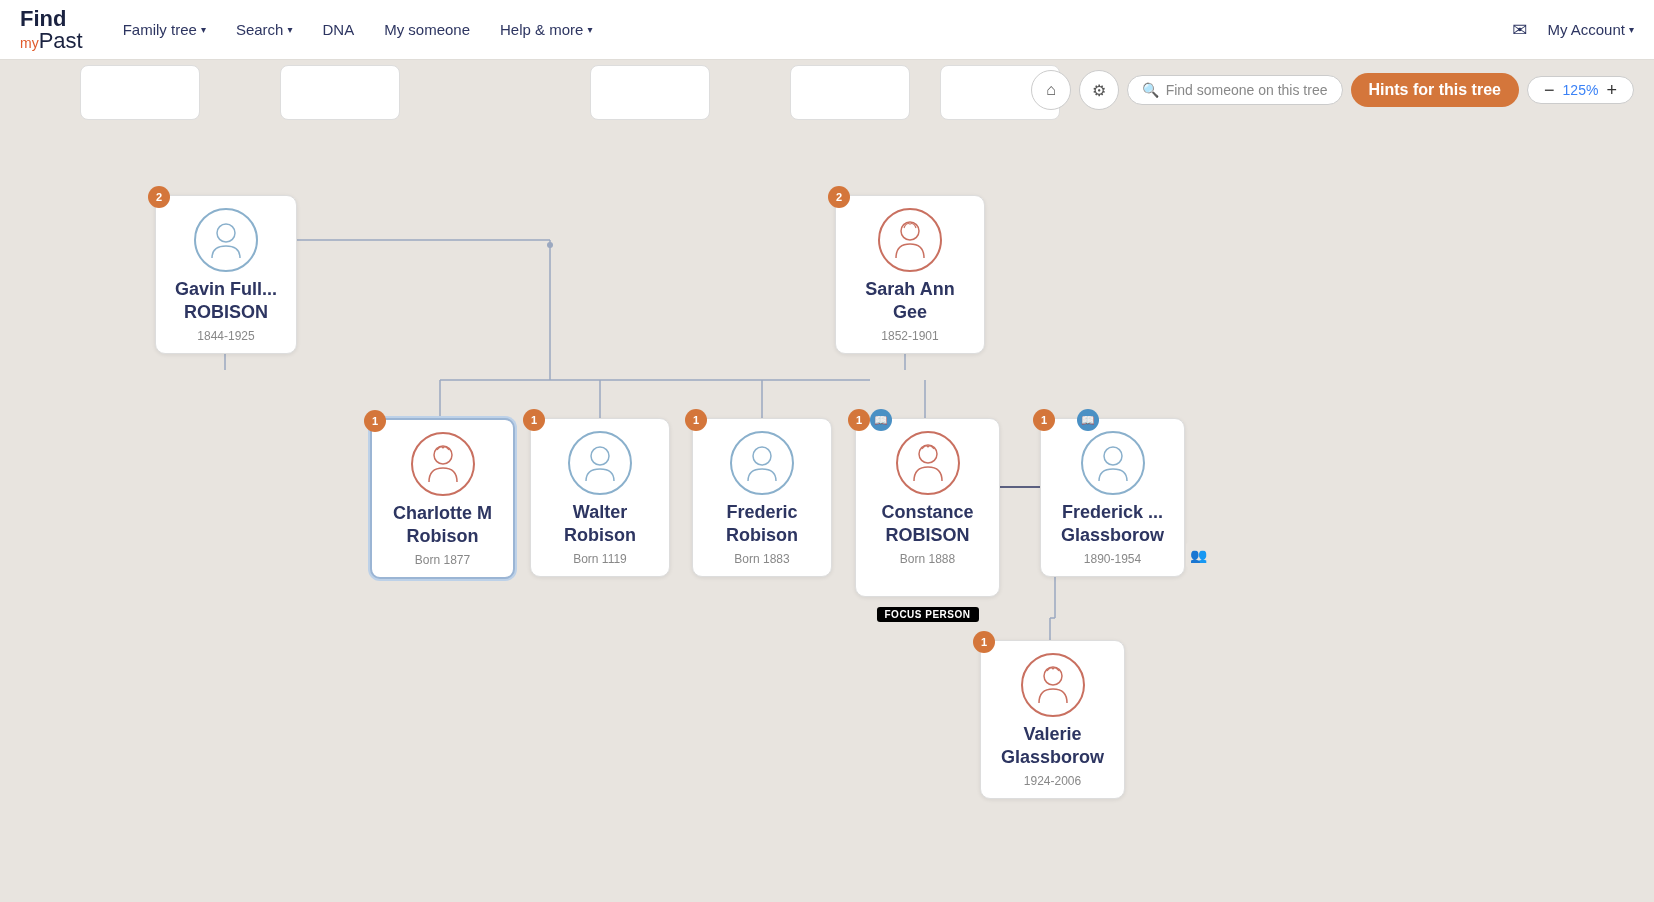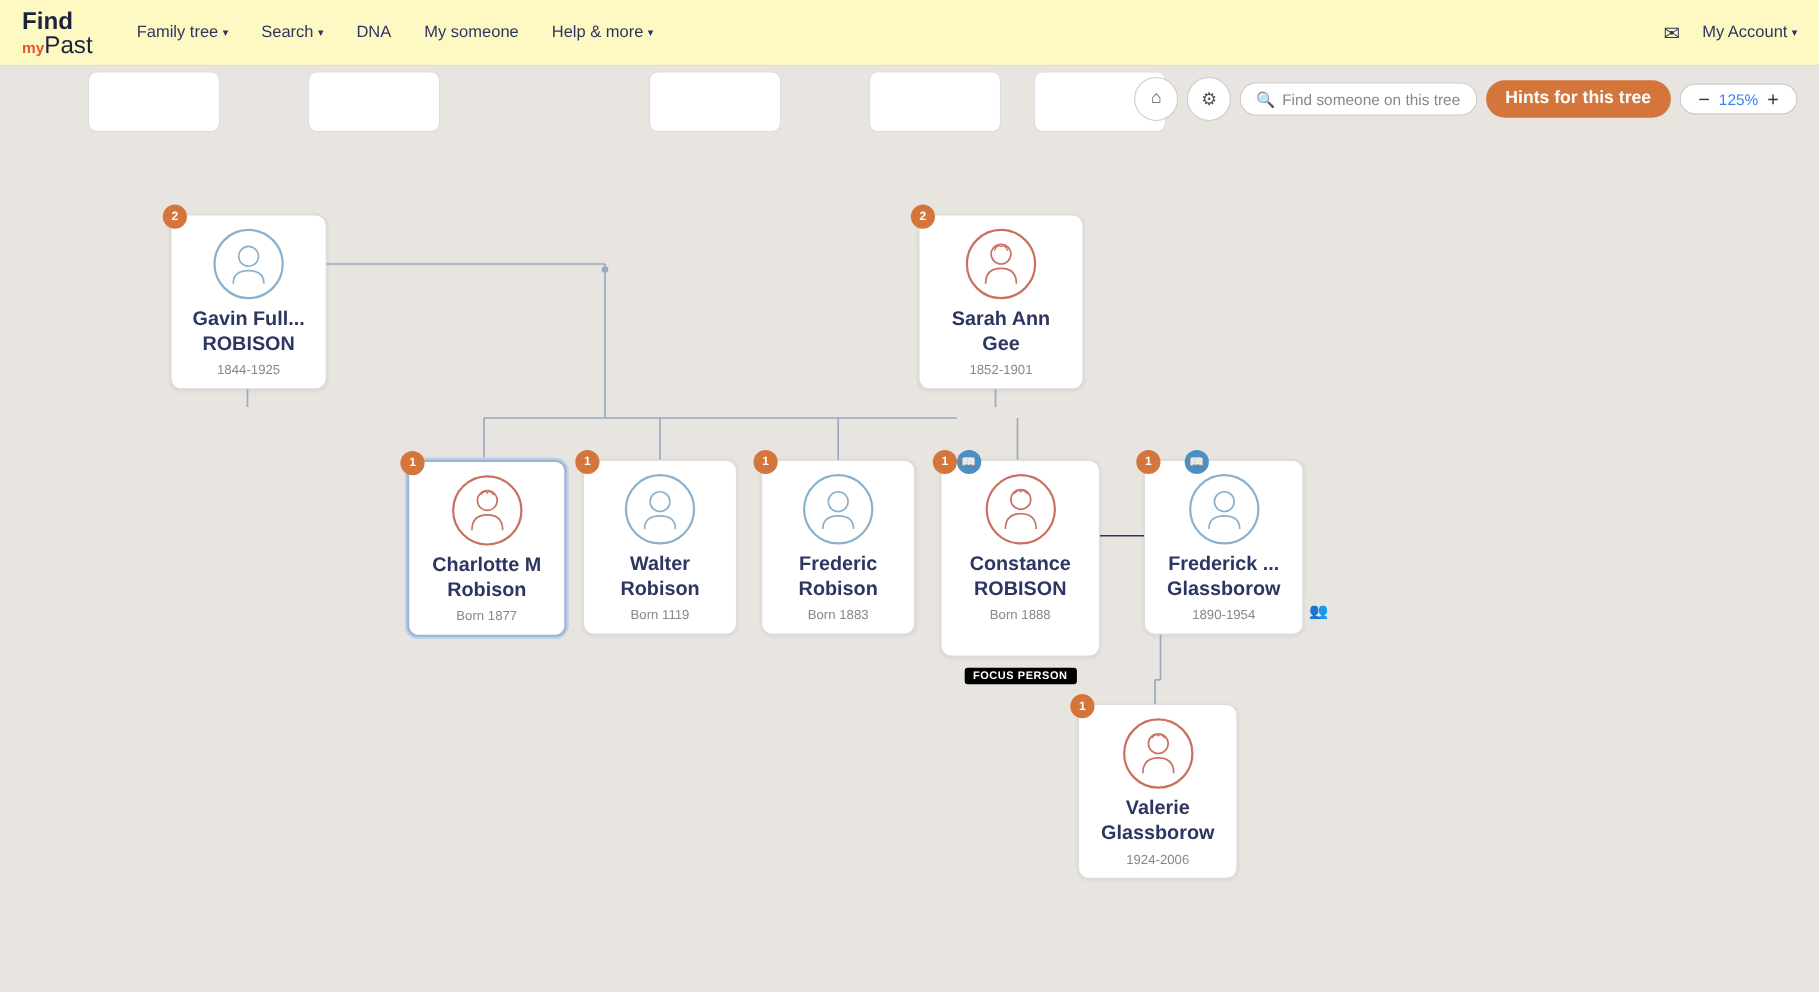--- a/index.html
+++ b/index.html
@@ -10,41 +10,41 @@
       height: 902px;
       overflow: hidden;
       position: relative;
     }
 
     
     .navbar {
       position: absolute;
       top: 0; left: 0; right: 0;
       height: 60px;
-      background: #fef9c3;
+      background: #ffffff;
       display: flex;
       align-items: center;
       padding: 0 20px;
       border-bottom: 1px solid #e0ddd8;
       z-index: 100;
     }
     .logo {
       display: flex;
       align-items: center;
       margin-right: 40px;
     }
     .logo-find {
       font-size: 22px;
       font-weight: 700;
       color: #1a2240;
       line-height: 1;
     }
     .logo-my {
       font-size: 14px;
-      font-weight: 700;
+      font-weight: 400;
       color: #e05a2b;
       line-height: 1;
     }
     .logo-past {
       font-size: 22px;
       font-weight: 400;
       color: #1a2240;
       line-height: 1;
     }
     .logo-text {

